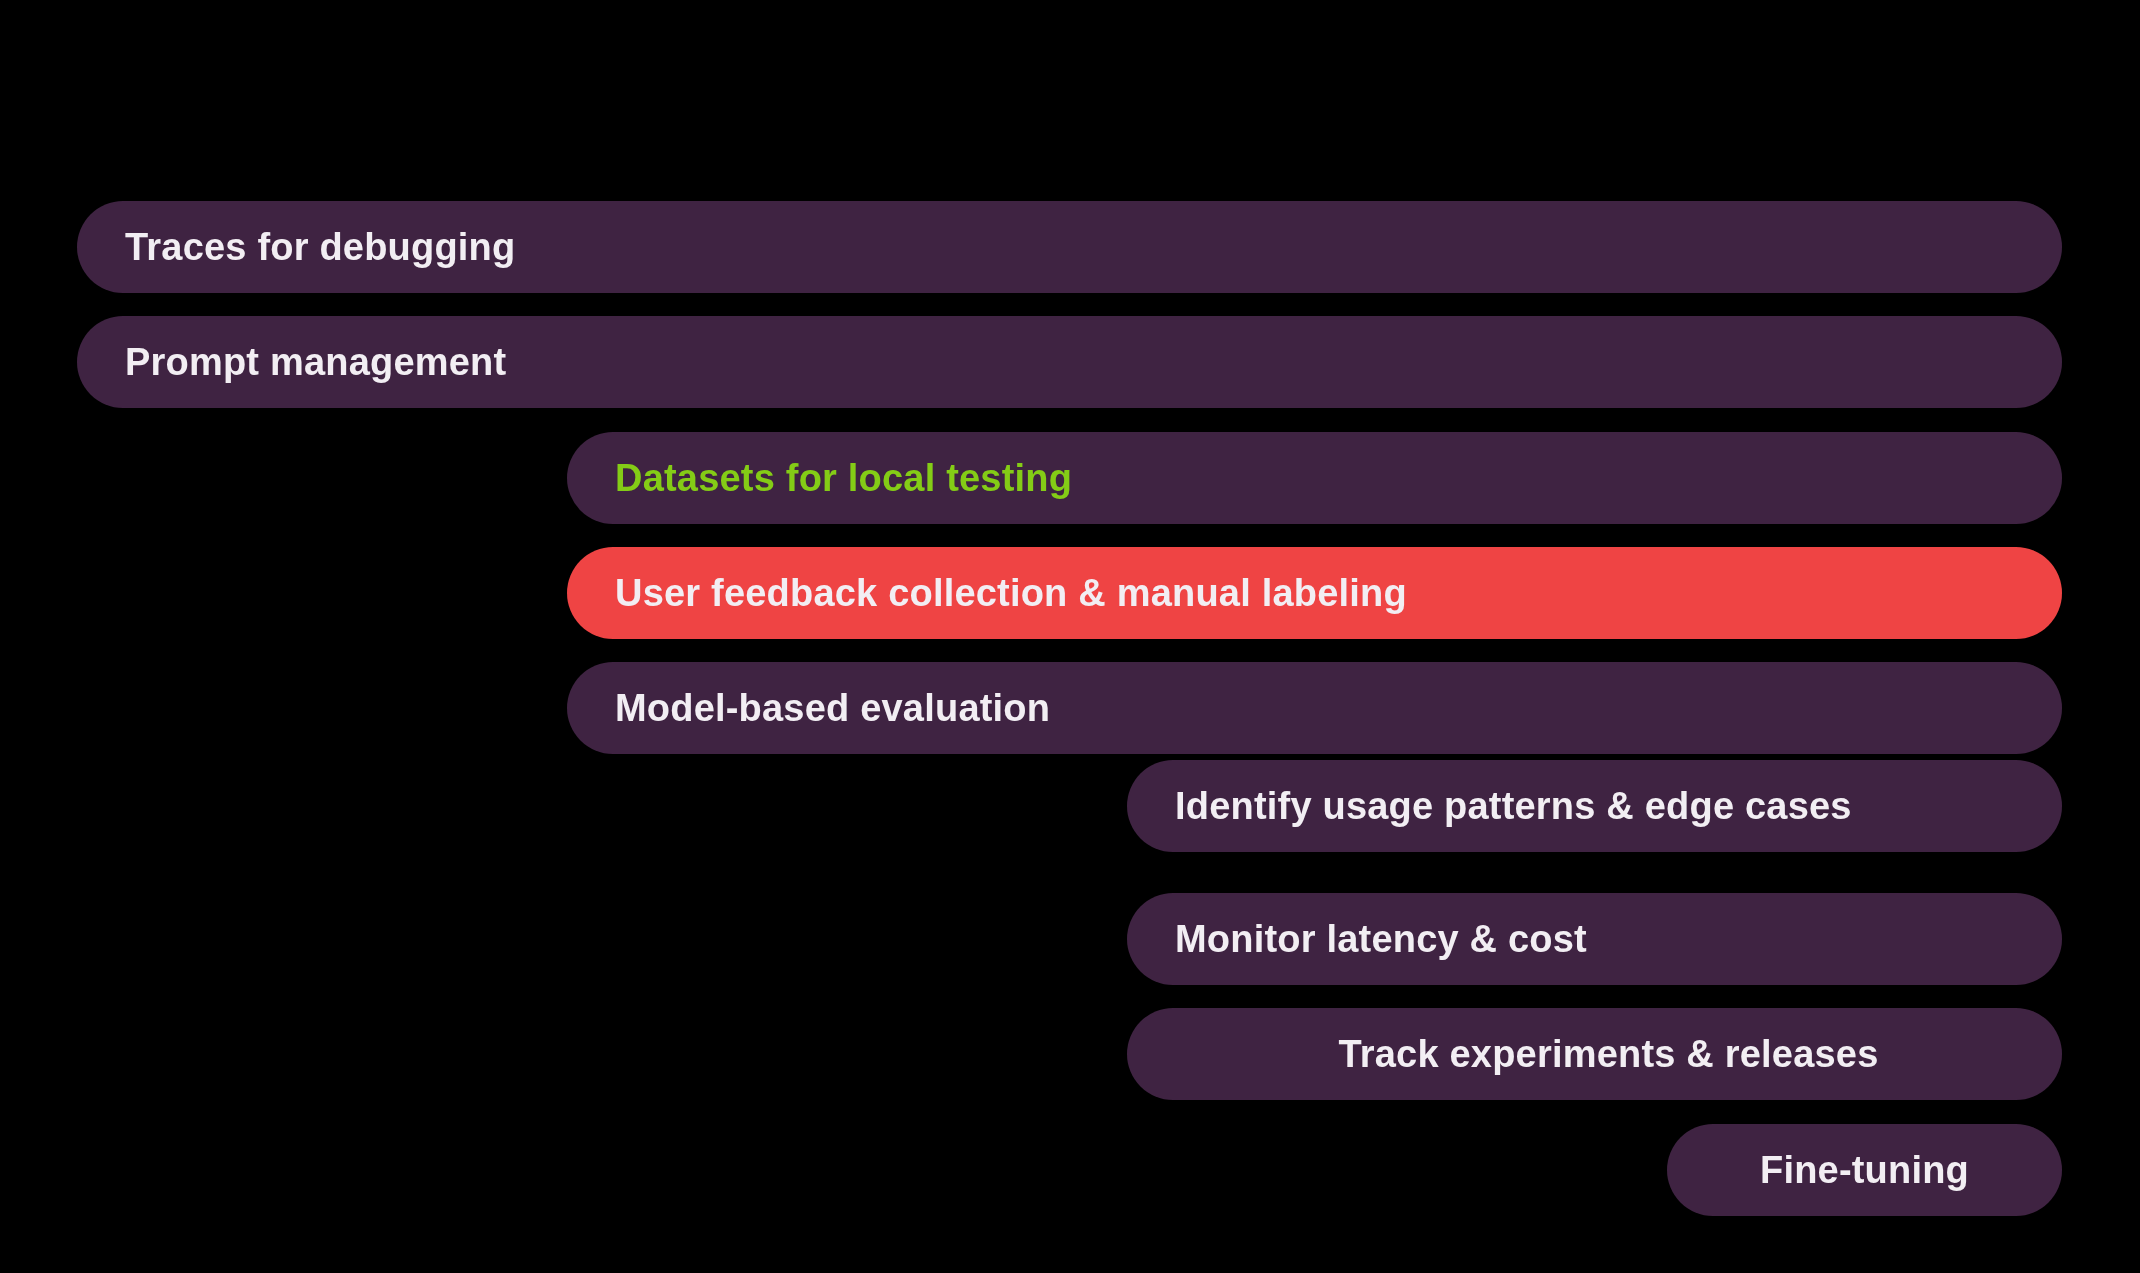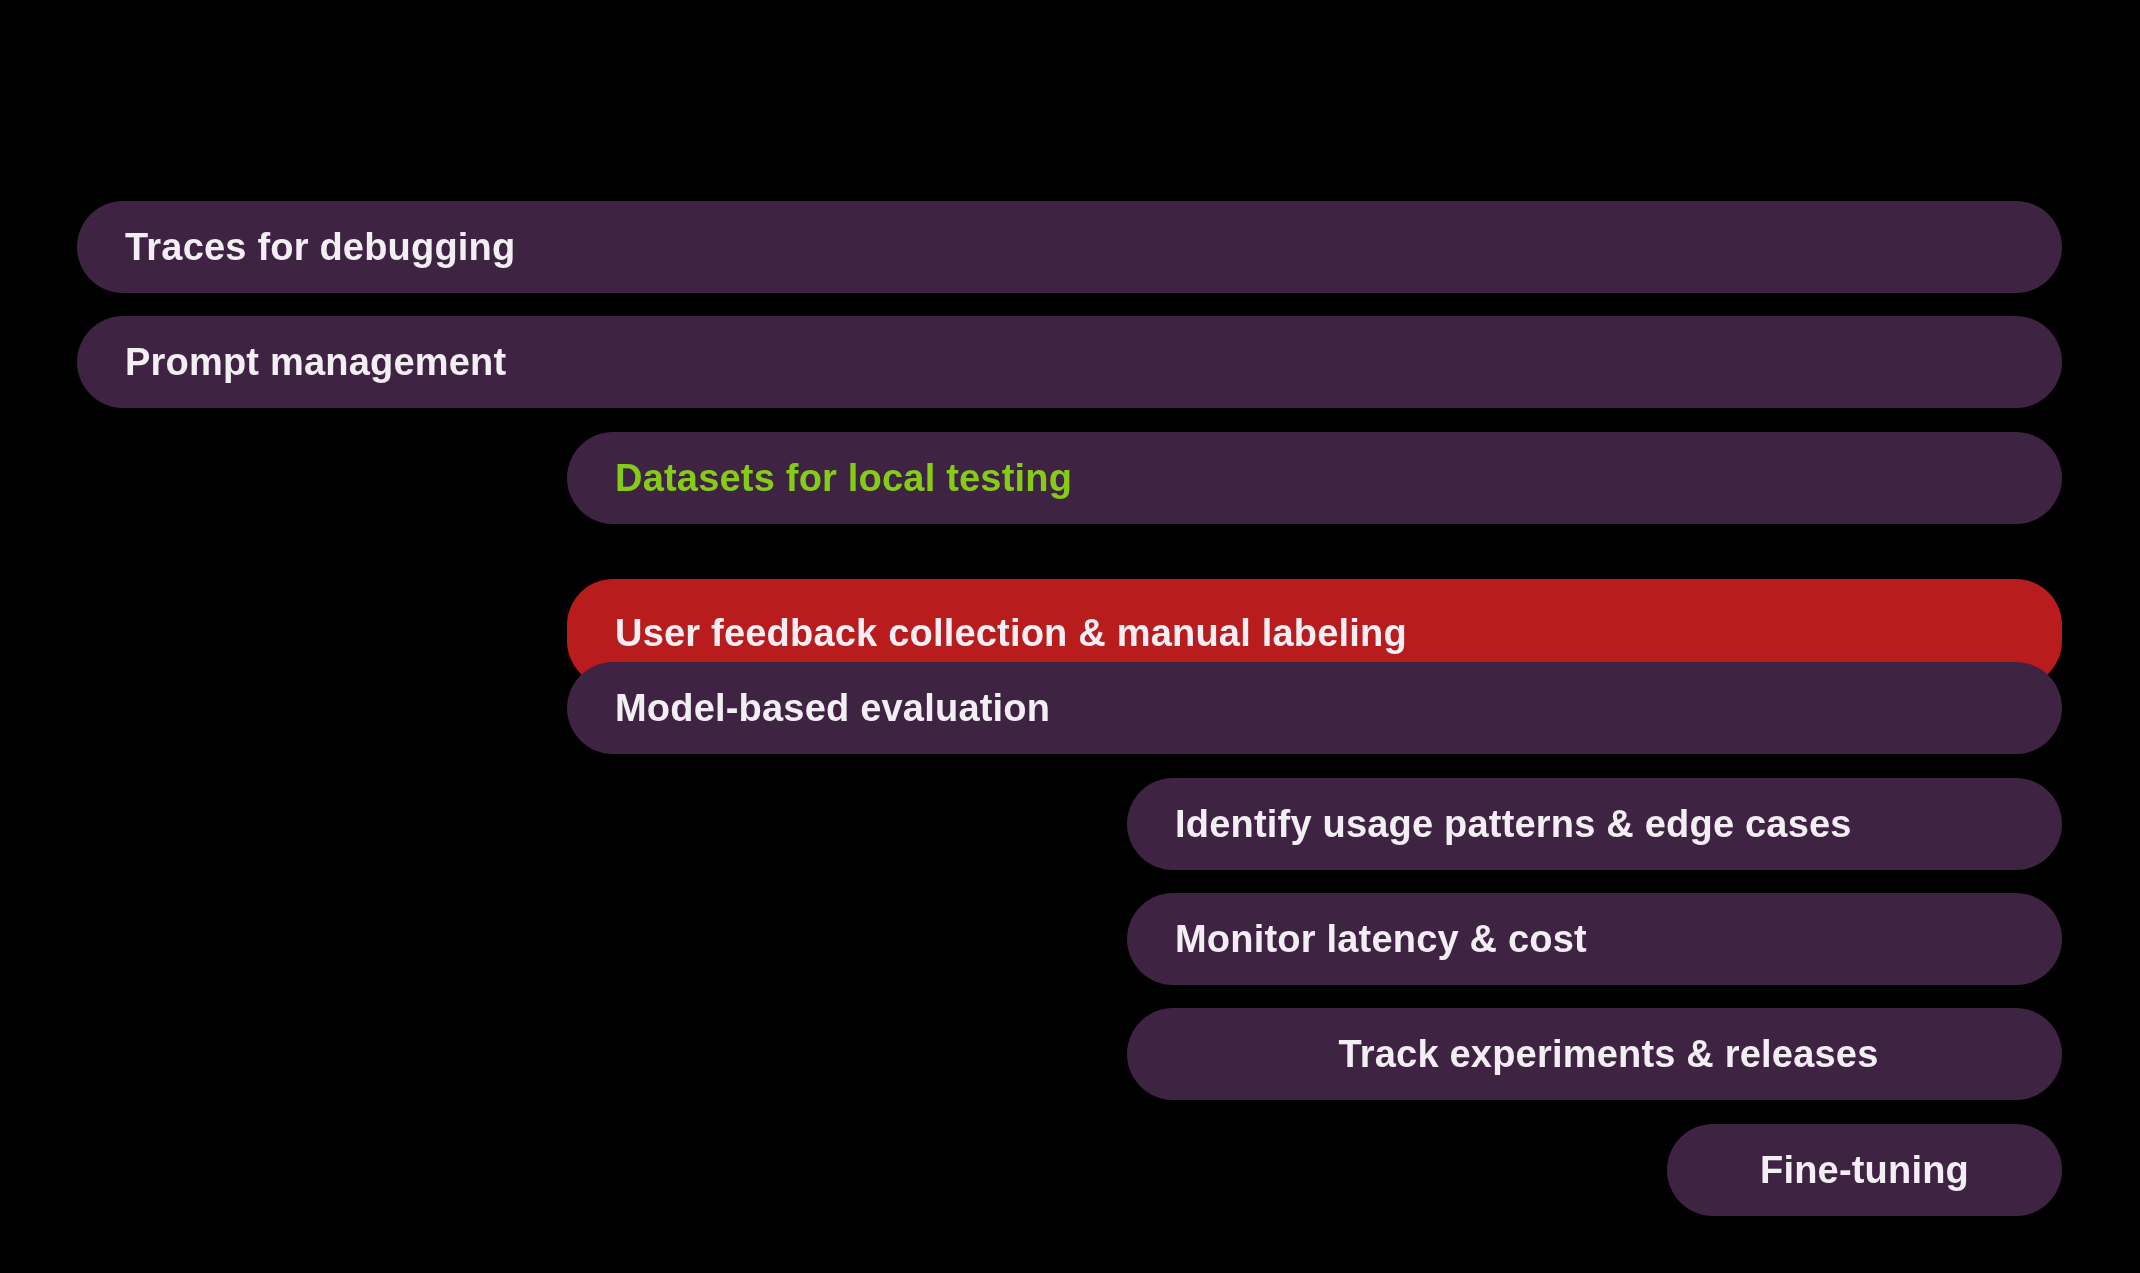--- a/index.html
+++ b/index.html
@@ -41,27 +41,27 @@
 <div id="canvas" style="background: rgb(0, 0, 0);">
     <div class="bar" style="left: 77px; top: 316px; width: 1985px; height: 92px; background: rgb(63, 35, 66);">
       <span class="bar-label" style="color: rgb(242, 238, 243);">Prompt management</span>
     </div>
     <div class="bar" style="left: 77px; top: 201px; width: 1985px; height: 92px; background: rgb(63, 35, 66);">
       <span class="bar-label" style="color: rgb(242, 238, 243);">Traces for debugging</span>
     </div>
     <div class="bar" style="left: 567px; top: 432px; width: 1495px; height: 92px; background: rgb(63, 35, 66);">
       <span class="bar-label" style="color: #84cc16;">Datasets for local testing</span>
     </div>
-    <div class="bar" style="left: 567px; top: 579px; width: 1495px; height: 108px; background: #b91c1c;">
+    <div class="bar" style="left: 567px; top: 547px; width: 1495px; height: 92px; background: #ef4444;">
       <span class="bar-label" style="color: rgb(242, 238, 243);">User feedback collection &amp; manual labeling</span>
     </div>
     <div class="bar" style="left: 567px; top: 662px; width: 1495px; height: 92px; background: rgb(63, 35, 66);">
       <span class="bar-label" style="color: rgb(242, 238, 243);">Model-based evaluation</span>
     </div>
-    <div class="bar" style="left: 1127px; top: 778px; width: 935px; height: 92px; background: rgb(63, 35, 66);">
+    <div class="bar" style="left: 1127px; top: 760px; width: 935px; height: 92px; background: rgb(63, 35, 66);">
       <span class="bar-label" style="color: rgb(242, 238, 243);">Identify usage patterns &amp; edge cases</span>
     </div>
     <div class="bar" style="left: 1127px; top: 893px; width: 935px; height: 92px; background: rgb(63, 35, 66);">
       <span class="bar-label" style="color: rgb(242, 238, 243);">Monitor latency &amp; cost</span>
     </div>
     <div class="bar" style="left: 1127px; top: 1008px; width: 935px; height: 92px; background: rgb(63, 35, 66); justify-content: center;">
       <span class="bar-label" style="color: rgb(242, 238, 243);">Track experiments &amp; releases</span>
     </div>
     <div class="bar center" style="left: 1667px; top: 1124px; width: 395px; height: 92px; background: rgb(63, 35, 66);">
       <span class="bar-label" style="color: rgb(242, 238, 243);">Fine-tuning</span>

